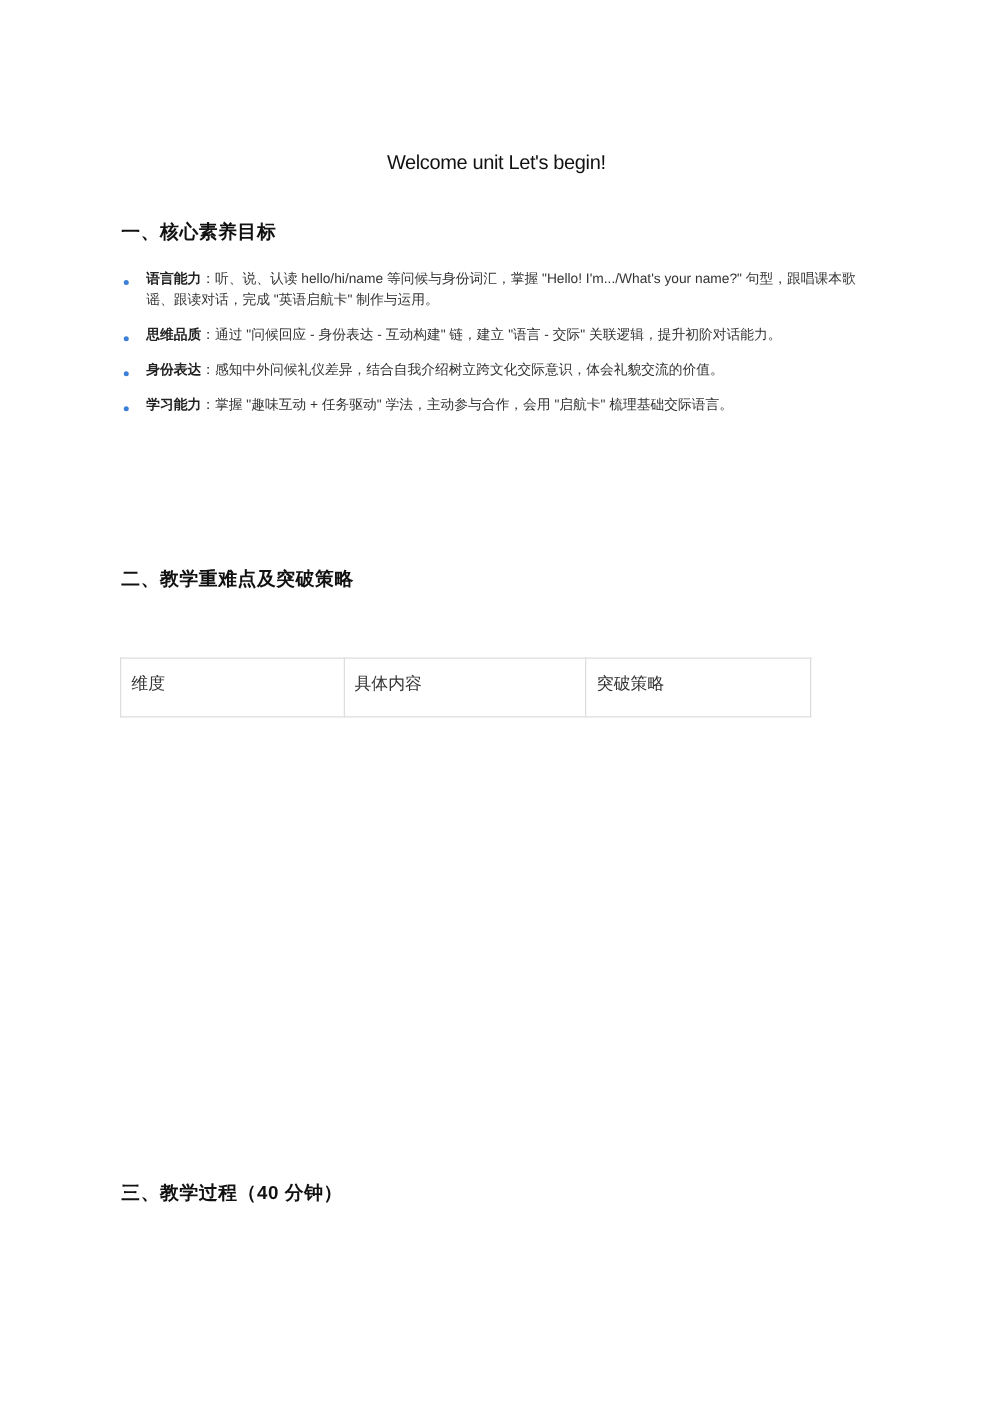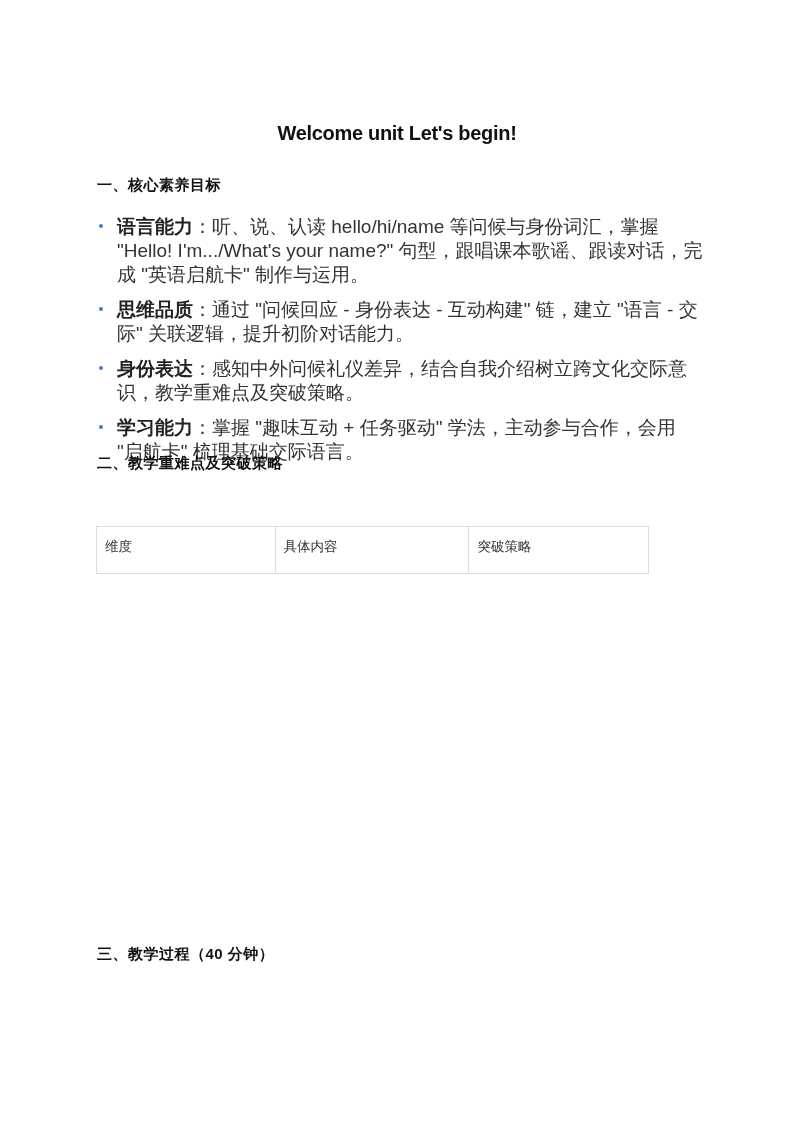--- a/index.html
+++ b/index.html
@@ -19,22 +19,22 @@
       left: 0; top: 0;
       width: 794px;
       height: 1123px;
     }
     .doc-title {
       position: absolute;
       top: 122px;
       left: 0;
       width: 794px;
       text-align: center;
-      font-size: 20px;
-      font-weight: bold;
+      font-size: 16px;
+      font-weight: normal;
       color: #111111;
       letter-spacing: -0.3px;
     }
     .section-heading {
       position: absolute;
       left: 97px;
       font-size: 15px;
       font-weight: bold;
       color: #111111;
       letter-spacing: 0.5px;
@@ -46,22 +46,22 @@
     .goals {
       position: absolute;
       left: 97px;
       top: 215px;
       width: 606px;
       list-style: none;
     }
     .goal {
       position: relative;
       padding-left: 20px;
-      font-size: 19px;
-      line-height: 24px;
+      font-size: 11px;
+      line-height: 17px;
       color: #333333;
       margin-bottom: 11px;
     }
     .goal .bullet {
       position: absolute;
       left: 2px;
       top: 9px;
       width: 4px;
       height: 4px;
       border-radius: 50%;
@@ -111,21 +111,21 @@
     <li class="goal">
       <span class="bullet"></span>
       <span class="label">语言能力</span><span>：听、说、认读 hello/hi/name 等问候与身份词汇，掌握 "Hello! I'm.../What's your name?" 句型，跟唱课本歌谣、跟读对话，完成 "英语启航卡" 制作与运用。</span>
     </li>
     <li class="goal">
       <span class="bullet"></span>
       <span class="label">思维品质</span><span>：通过 "问候回应 - 身份表达 - 互动构建" 链，建立 "语言 - 交际" 关联逻辑，提升初阶对话能力。</span>
     </li>
     <li class="goal">
       <span class="bullet"></span>
-      <span class="label">身份表达</span><span>：感知中外问候礼仪差异，结合自我介绍树立跨文化交际意识，教学重难点及突破策略。</span>
+      <span class="label">身份表达</span><span>：感知中外问候礼仪差异，结合自我介绍树立跨文化交际意识，体会礼貌交流的价值。</span>
     </li>
     <li class="goal">
       <span class="bullet"></span>
       <span class="label">学习能力</span><span>：掌握 "趣味互动 + 任务驱动" 学法，主动参与合作，会用 "启航卡" 梳理基础交际语言。</span>
     </li>
   </ul>
 
   <h2 class="section-heading h2">二、教学重难点及突破策略</h2>
 
   <div class="table-wrap">

